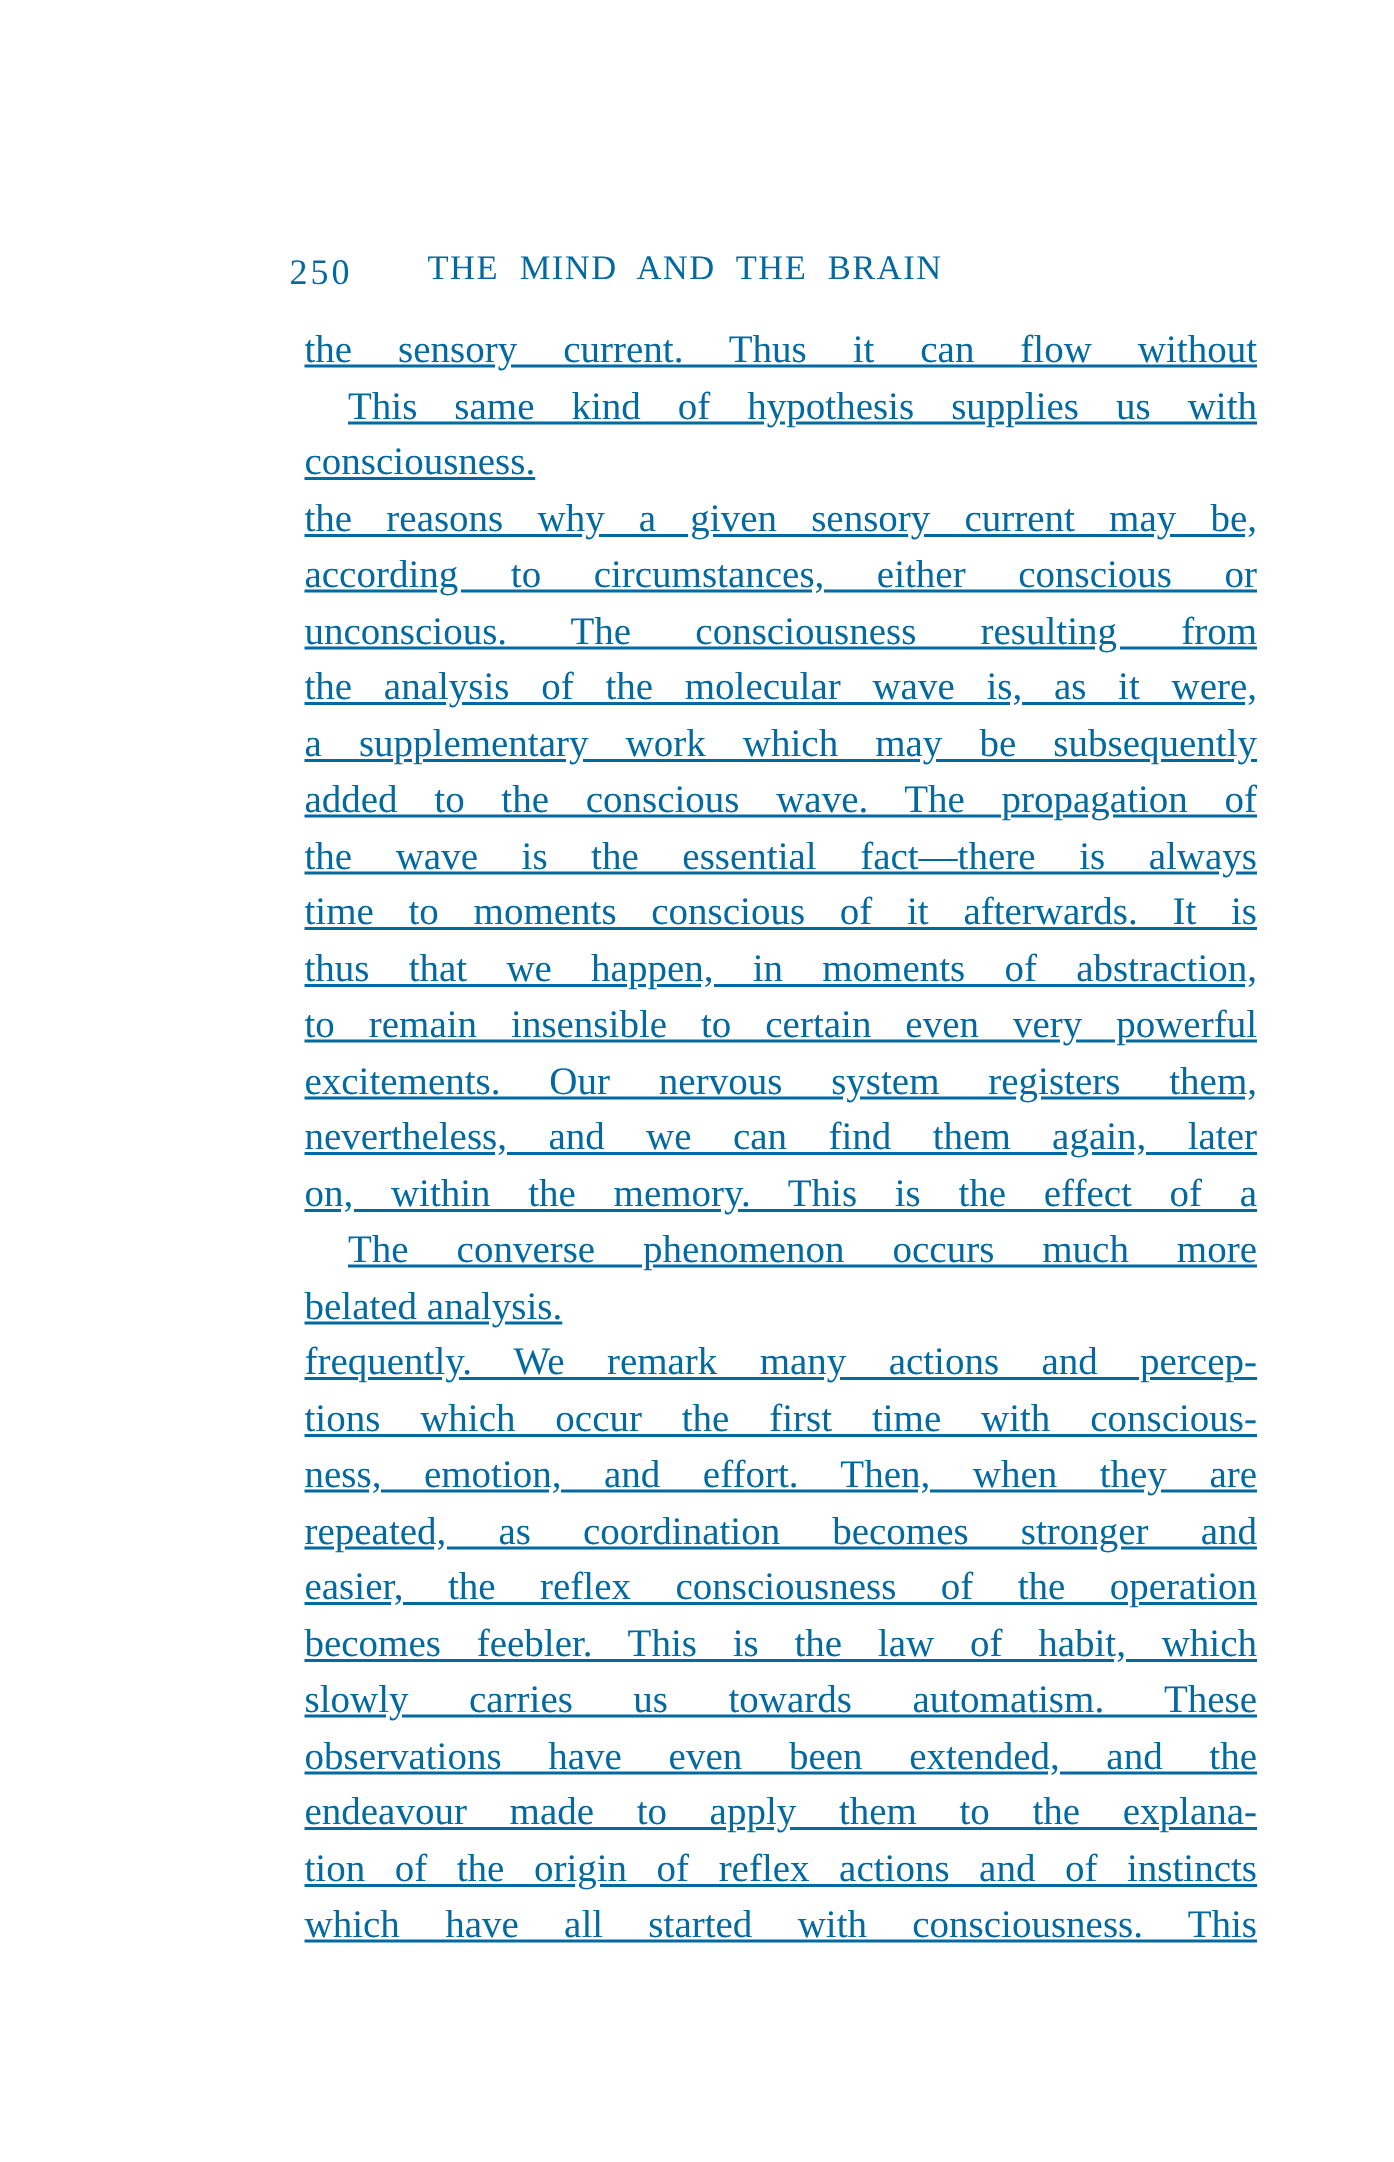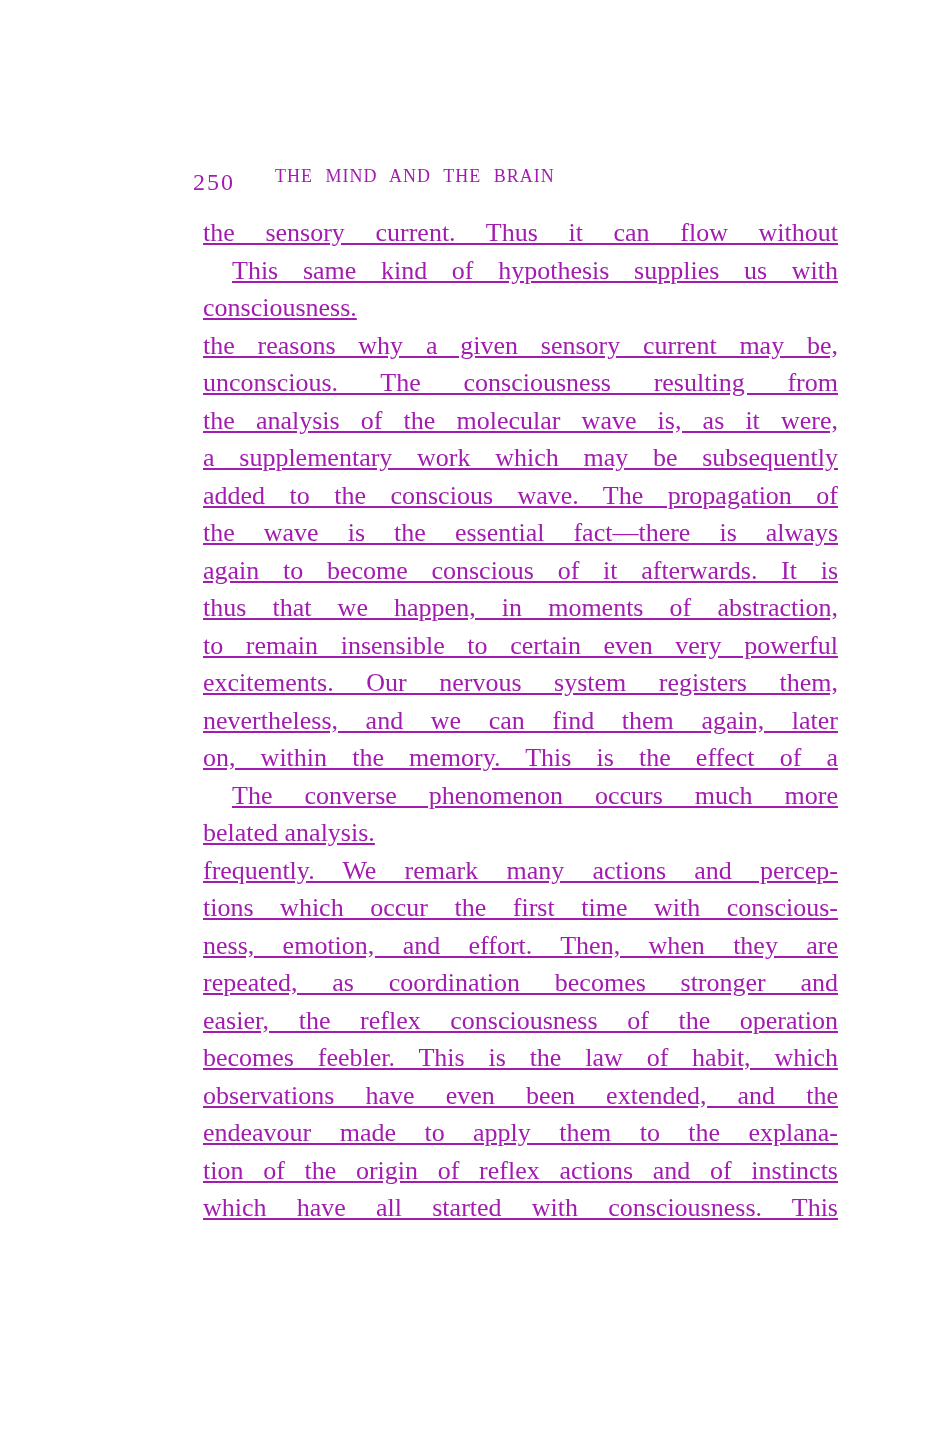--- a/index.html
+++ b/index.html
@@ -25,23 +25,23 @@
   }
   .pagenum {
     position: absolute;
     left: -10px;
     top: 3px;
     font-size: 24px;
     letter-spacing: 2px;
   }
   .running-title {
     position: absolute;
-    left: 72px;
+    left: 82px;
     top: 0;
-    font-size: 18px;
+    font-size: 23px;
     letter-spacing: 1px;
     word-spacing: 7px;
     white-space: nowrap;
   }
   .textblock {
     position: absolute;
     left: 203px;
     top: 214px;
     width: 635px;
     font-size: 26px;
@@ -55,47 +55,49 @@
   .line.indent {
     text-indent: 29px;
   }
   .line.short {
     text-align-last: left;
   }
 </style>
 </head>
 <body>
 
-<div class="page" style="background: rgb(255, 255, 255); color: #a21caf;">
+<div class="page" style="background: rgb(255, 255, 255); color: #0369a1;">
   <div class="header">
     <span class="pagenum">250</span>
     <span class="running-title">THE MIND AND THE BRAIN</span>
   </div>
   <div class="textblock" id="textblock">
       <div class="line">the sensory current.  Thus it can flow without</div>
       <div class="line indent">This same kind of hypothesis supplies us with</div>
       <div class="line short">consciousness.</div>
       <div class="line">the reasons why a given sensory current may be,</div>
+      <div class="line">according to circumstances, either conscious or</div>
       <div class="line">unconscious.  The consciousness resulting from</div>
       <div class="line">the analysis of the molecular wave is, as it were,</div>
       <div class="line">a supplementary work which may be subsequently</div>
       <div class="line">added to the conscious wave.  The propagation of</div>
       <div class="line">the wave is the essential fact—there is always</div>
-      <div class="line">again to become conscious of it afterwards.  It is</div>
+      <div class="line">time to moments conscious of it afterwards.  It is</div>
       <div class="line">thus that we happen, in moments of abstraction,</div>
       <div class="line">to remain insensible to certain even very powerful</div>
       <div class="line">excitements.  Our nervous system registers them,</div>
       <div class="line">nevertheless, and we can find them again, later</div>
       <div class="line">on, within the memory.  This is the effect of a</div>
       <div class="line indent">The converse phenomenon occurs much more</div>
       <div class="line short">belated analysis.</div>
       <div class="line">frequently.  We remark many actions and percep-</div>
       <div class="line">tions which occur the first time with conscious-</div>
       <div class="line">ness, emotion, and effort.  Then, when they are</div>
       <div class="line">repeated, as coordination becomes stronger and</div>
       <div class="line">easier, the reflex consciousness of the operation</div>
       <div class="line">becomes feebler.  This is the law of habit, which</div>
+      <div class="line">slowly carries us towards automatism.  These</div>
       <div class="line">observations have even been extended, and the</div>
       <div class="line">endeavour made to apply them to the explana-</div>
       <div class="line">tion of the origin of reflex actions and of instincts</div>
       <div class="line">which have all started with consciousness.  This</div>
     </div>
 </div>
 
 </body></html>

